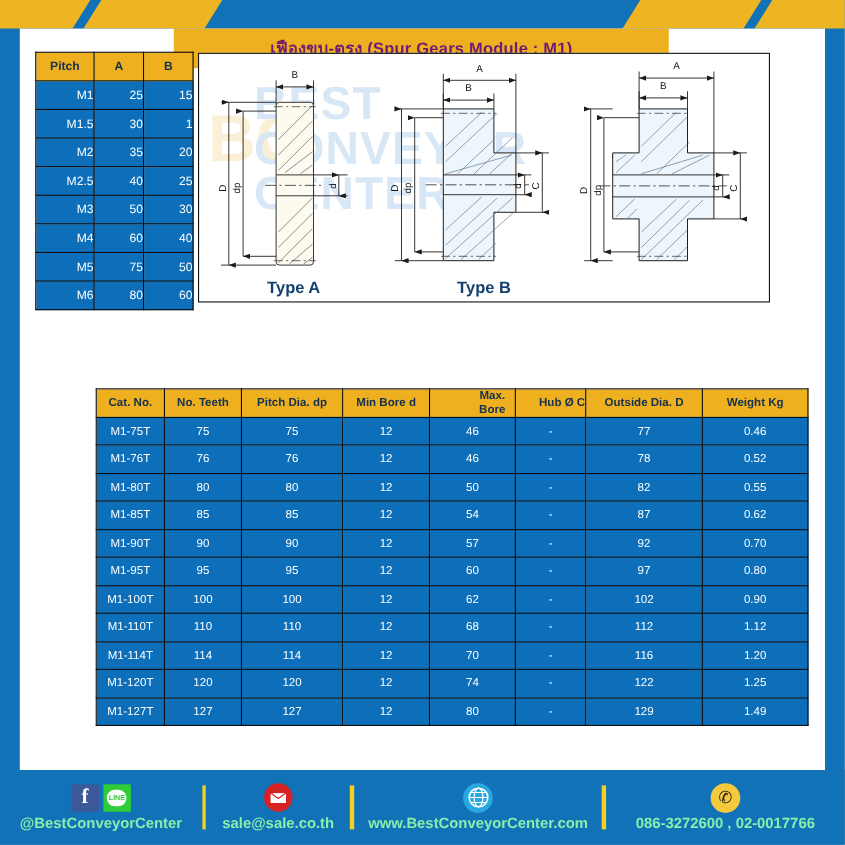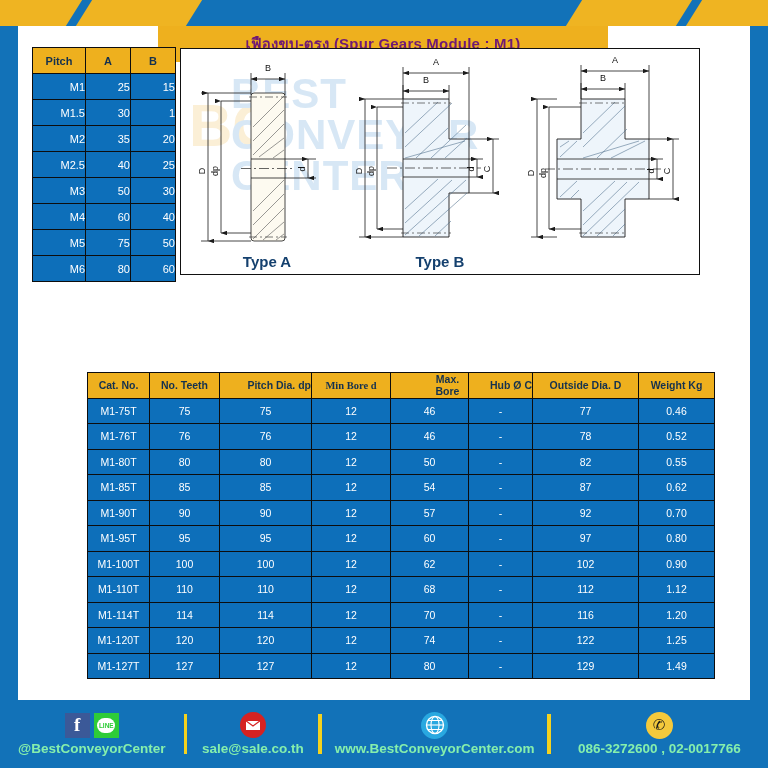--- a/index.html
+++ b/index.html
@@ -76,35 +76,35 @@
   .dg-a { left: 0;   width: 172px; }
   .dg-b { left: 172px; width: 174px; }
   .dg-c { left: 346px; width: 174px; }
   .type-label {
     position: absolute; bottom: 6px; left: 0; right: 0; text-align: center;
     font-size: 15px; font-weight: bold; color: #14406e;
   }
   .diagram-cell svg { position: absolute; left: 0; top: 2px; }
 
   
-  .main-table { position: absolute; left: 87px; top: 372px; }
+  .main-table { position: absolute; left: 87px; top: 353px; }
   .main-table th, .main-table td {
     border: 1px solid #0d0d0d; text-align: center;
     font-size: 10.5px; height: 25.5px;
   }
   .main-table th { background: #eeb01e; color: #14314f; font-weight: bold; }
   .main-table td { background: #0d6fba; color: #ffffff; }
   .main-table .w0 { width: 62px; }
   .main-table .w1 { width: 70px; }
-  .main-table .w2 { width: 92px; text-align: right; }
-  .main-table .w3 { width: 79px; font-family: Liberation Serif, serif; }
+  .main-table .w2 { width: 92px; }
+  .main-table .w3 { width: 79px; }
   .main-table .w4 { width: 78px; padding-left: 36px; }
   .main-table .w5 { width: 64px; text-align: right; }
   .main-table .w6 { width: 106px; }
-  .main-table .w7 { width: 76px; }
+  .main-table .w7 { width: 96px; }
 
   
   .footer {
     position: absolute; left: 0; bottom: 0; width: 768px; height: 68px;
     background: #1272b8; display: flex; align-items: center;
   }
   .fitem { display: flex; flex-direction: column; align-items: center; justify-content: center; }
   .fitem .icons { display: flex; gap: 4px; align-items: center; margin-bottom: 3px; height: 26px; }
   .fitem .flabel { color: #86efac; font-size: 13.5px; font-weight: bold; white-space: nowrap; }
   .fdiv { width: 4px; height: 40px; background: #f4d21f; }

